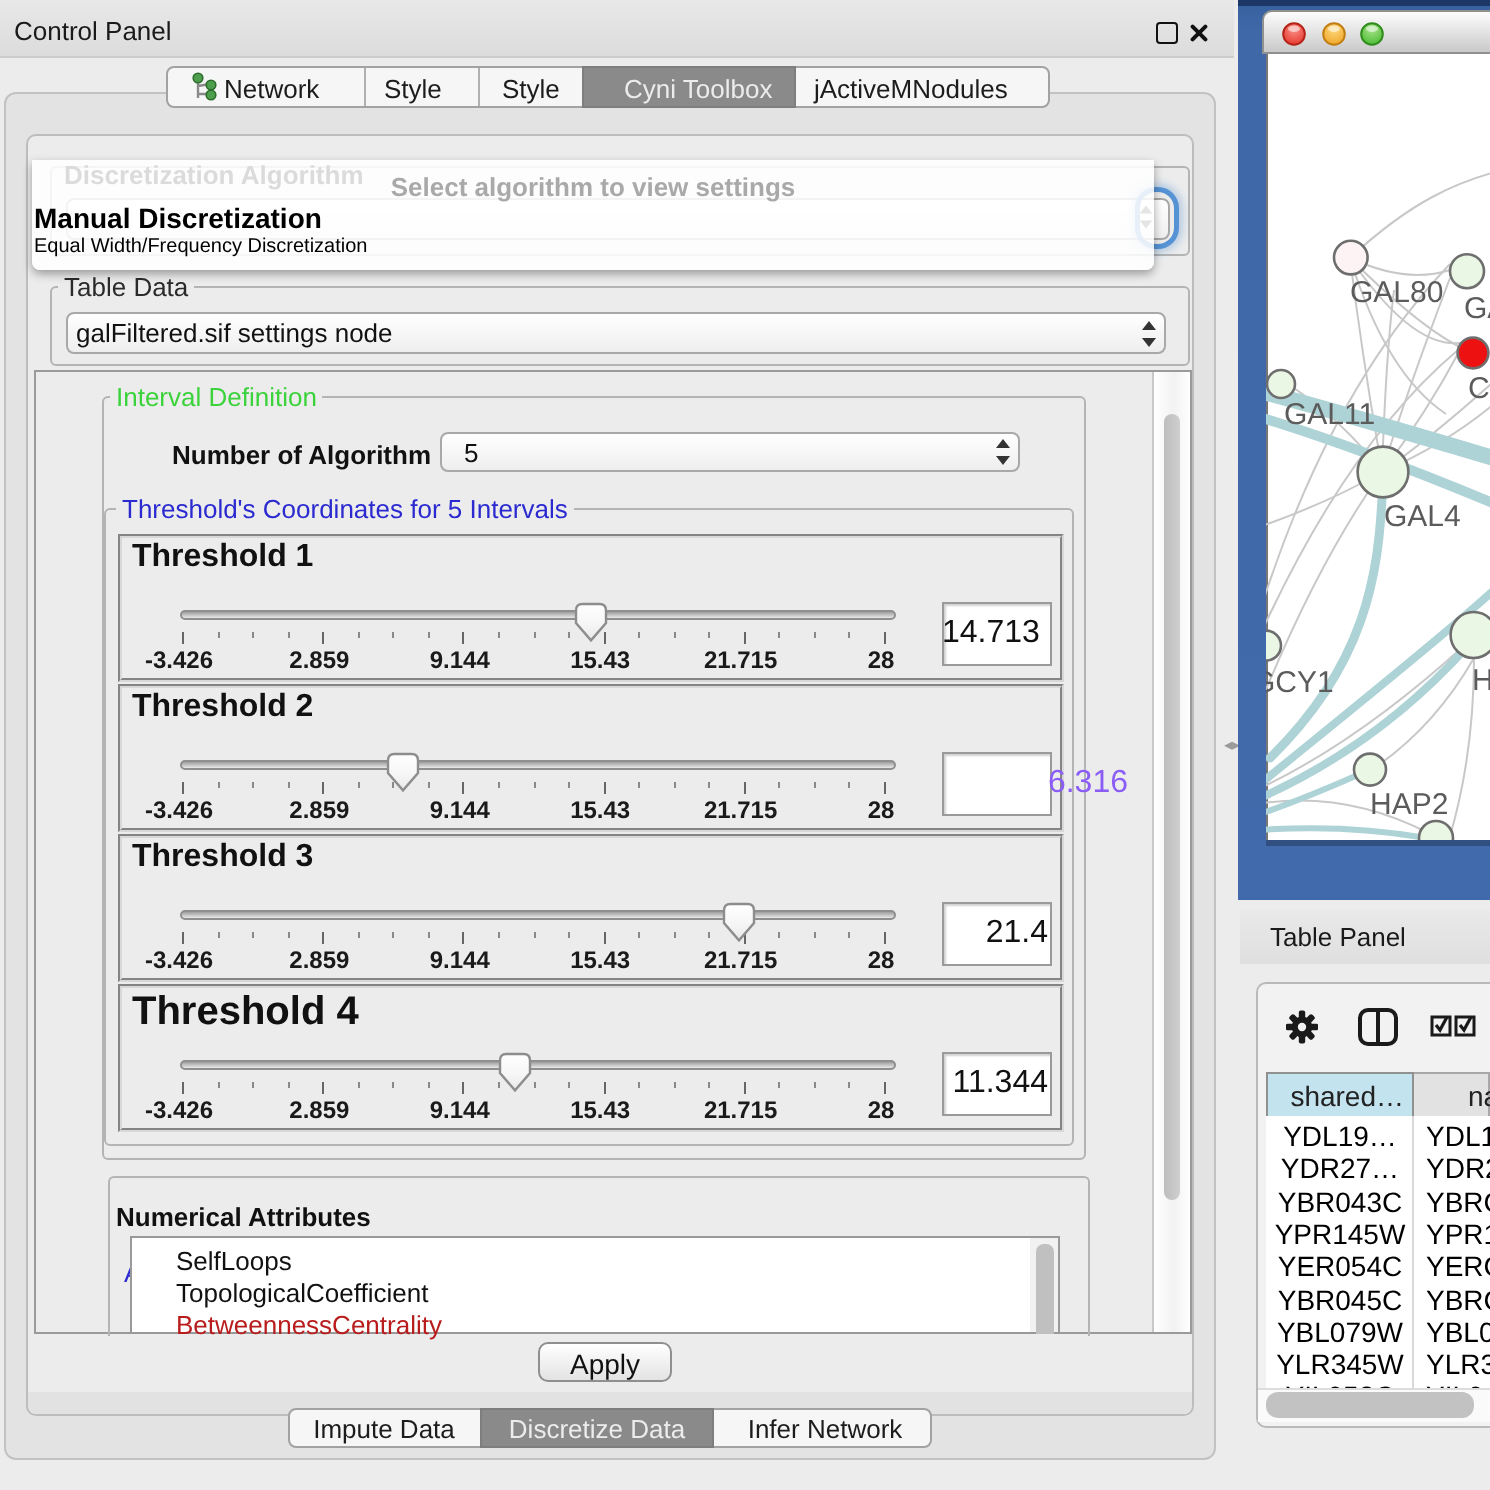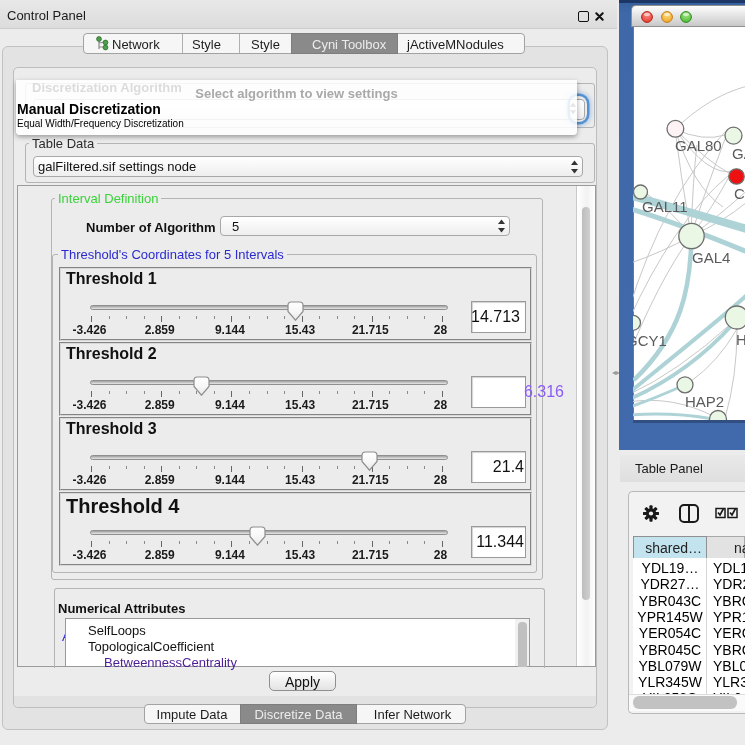--- a/index.html
+++ b/index.html
@@ -232,21 +232,21 @@
 <path d="M1,4.2 Q1,1 4.2,1 L12.8,1 Q16,1 16,4.2 L16,10.5 L8.5,19.2 L1,10.5 Z" fill="url(#th4)" stroke="#8d8d8d" stroke-width="1.2"></path>
   </svg>
 <div class="ab" style="left:471px;top:526px;width:55px;height:32px;background:#ffffff;border:1px solid #9a9a9a;box-shadow:inset 1px 1px 1px rgba(0,0,0,0.18);box-sizing:border-box;"></div>
 <div class="ab" style="left:471px;top:533px;width:53px;text-align:right;font-size:16px;color:#111;">11.344</div>
 <div class="ab" style="left:54px;top:588px;width:489px;height:79px;border:1px solid #b4b4b4;border-bottom:none;border-radius:3px 3px 0 0;"></div>
 <div class="grptitle" style="left:59px;top:582px;font-size:13px;color:#2a2ad0;margin-top:48px;">Attributes to discretize</div>
 <div class="ab bold" style="left:58px;top:601px;font-size:13px;color:#111;">Numerical Attributes</div>
 <div class="ab" style="left:65px;top:618px;width:465px;height:49px;background:#ffffff;border:1px solid #999;box-sizing:border-box;overflow:hidden;"></div>
 <div class="ab" style="left:88px;top:623px;font-size:13px;color:#111;">SelfLoops</div>
 <div class="ab" style="left:88px;top:639px;font-size:13px;color:#111;">TopologicalCoefficient</div>
-<div class="ab" style="left:88px;top:655px;font-size:13px;color:#4c1d95;margin-left:16px;">BetweennessCentrality</div>
+<div class="ab" style="left:88px;top:655px;font-size:13px;color:#b91c1c;">BetweennessCentrality</div>
 <div class="ab" style="left:515px;top:619px;width:14px;height:47px;background:#f1f1f1;"></div>
 <div class="ab" style="left:518px;top:622px;width:9px;height:45px;background:#c0c0c0;border-radius:4px 4px 0 0;"></div>
 <div class="ab" style="left:269px;top:671px;width:67px;height:20px;background:linear-gradient(#ffffff,#e3e3e3);border:1px solid #8f8f8f;border-radius:5px;box-sizing:border-box;"></div>
 <div class="ab" style="left:269px;top:674px;width:67px;text-align:center;font-size:14px;color:#111;">Apply</div>
 <div class="ab" style="left:144px;top:704px;width:322px;height:20px;background:#f6f6f6;border:1px solid #a2a2a2;border-radius:4px;box-sizing:border-box;"></div>
 <div class="ab" style="left:240px;top:704px;width:117px;height:20px;background:#8a8a8a;border:1px solid #7e7e7e;box-sizing:border-box;"></div>
 <div class="ab" style="left:144px;top:707px;width:96px;text-align:center;font-size:13px;color:#1c1c1c;">Impute Data</div>
 <div class="ab" style="left:240px;top:707px;width:117px;text-align:center;font-size:13px;color:#ececec;">Discretize Data</div>
 <div class="ab" style="left:357px;top:707px;width:111px;text-align:center;font-size:13px;color:#1c1c1c;">Infer Network</div>
 <div class="ab" style="left:16px;top:80px;width:561px;height:55px;background:rgba(255,255,255,0.86);border-radius:0 0 4px 4px;box-shadow:0 2px 5px rgba(0,0,0,0.35);"></div>

